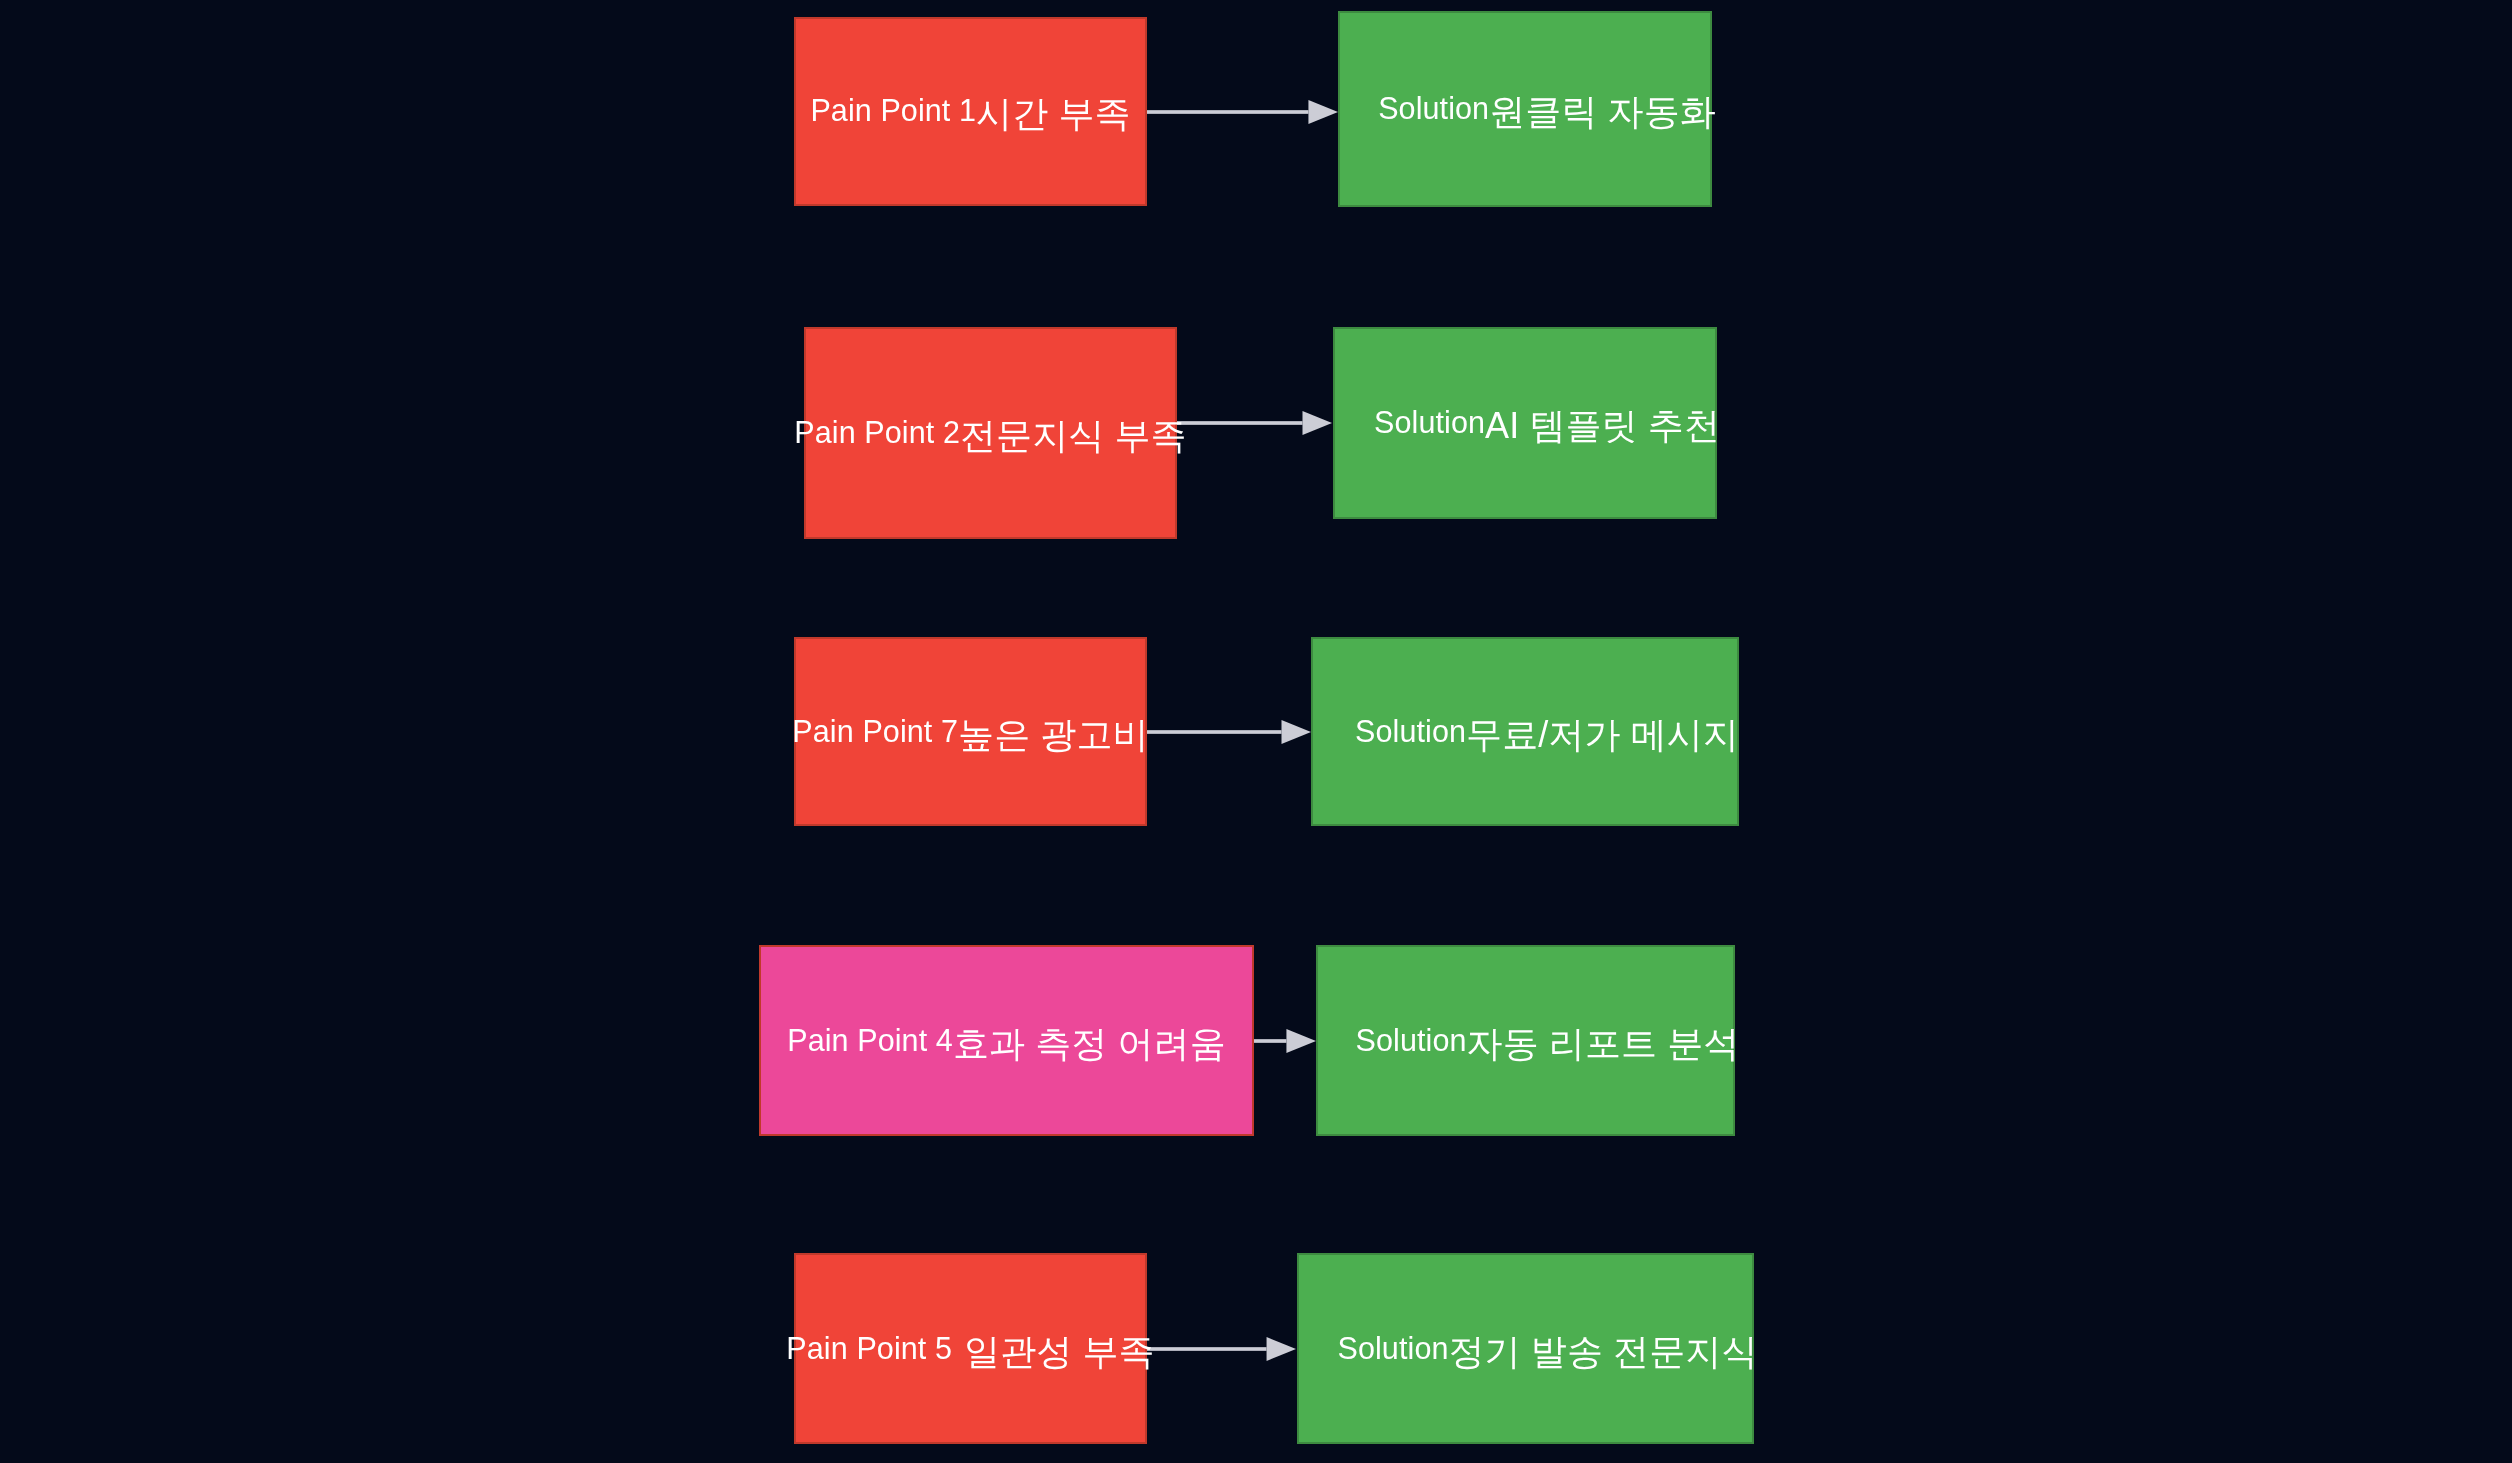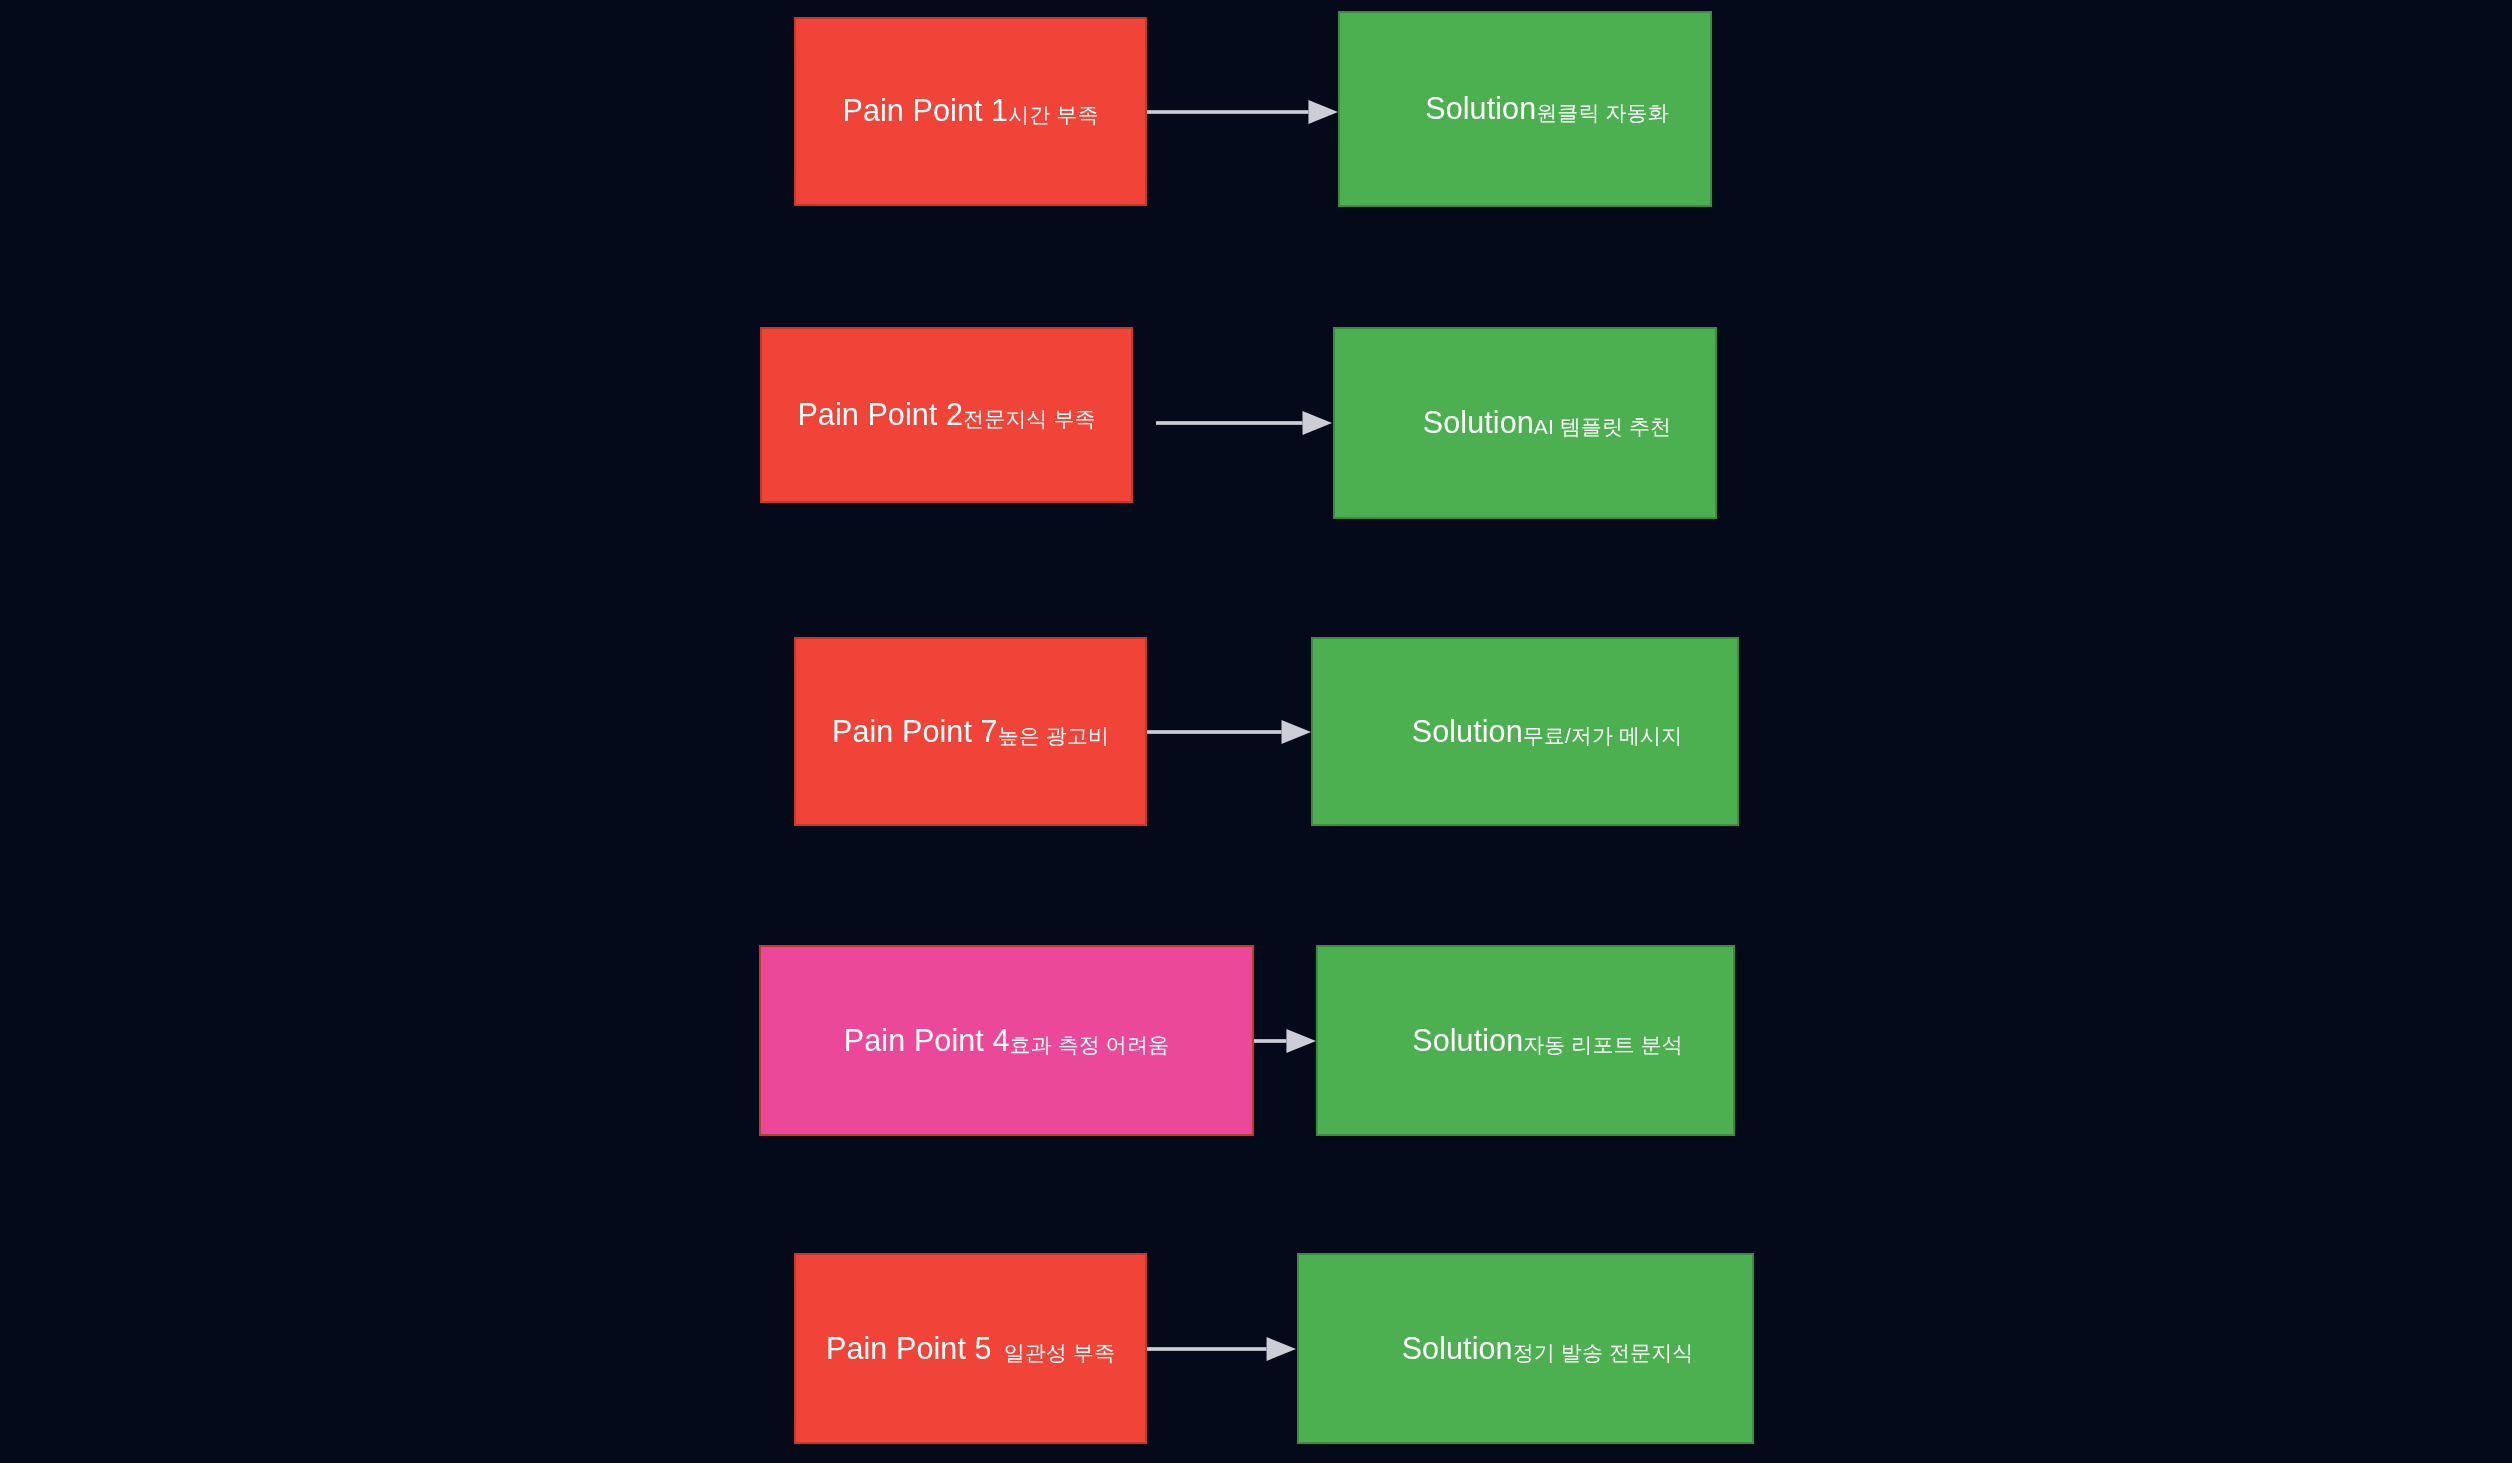--- a/index.html
+++ b/index.html
@@ -27,21 +27,21 @@
     color: #ffffff;
     line-height: 1.30;
     letter-spacing: 0.1px;
   }
   .node .line1 {
     font-size: 30.5px;
     font-weight: 400;
     white-space: nowrap;
   }
   .node .line2 {
-    font-size: 21px;
+    font-size: 36px;
     font-weight: 400;
     white-space: nowrap;
     margin-top: 7.4px;
   }
   .pain {
     background: #f04438;
     border: 2.8px solid #c0392b;
   }
   .solution {
     background: #4caf50;
@@ -92,21 +92,21 @@
 
   <div class="node pain" style="left: 794px; top: 16.6px; width: 353px; height: 189px; background: rgb(240, 68, 56); border-color: rgb(192, 57, 43); color: rgb(255, 255, 255);">
     <span class="line1">Pain Point 1</span>
     <span class="line2">시간 부족</span>
   </div>
   <div class="node solution" style="left: 1338px; top: 11px; width: 374px; height: 196px; background: rgb(76, 175, 80); border-color: rgb(61, 139, 64); color: rgb(255, 255, 255);">
     <span class="line1">Solution</span>
     <span class="line2">원클릭 자동화</span>
   </div>
 
-  <div class="node pain" style="left: 760px; top: 327px; width: 373px; height: 176px; background: rgb(240, 68, 56); border-color: rgb(192, 57, 43); color: rgb(255, 255, 255);">
+  <div class="node pain" style="left: 804px; top: 327px; width: 373px; height: 212px; background: rgb(240, 68, 56); border-color: rgb(192, 57, 43); color: rgb(255, 255, 255);">
     <span class="line1">Pain Point 2</span>
     <span class="line2">전문지식 부족</span>
   </div>
   <div class="node solution" style="left: 1333px; top: 327px; width: 384px; height: 192px; background: rgb(76, 175, 80); border-color: rgb(61, 139, 64); color: rgb(255, 255, 255);">
     <span class="line1">Solution</span>
     <span class="line2">AI 템플릿 추천</span>
   </div>
 
   <div class="node pain" style="left: 794px; top: 637px; width: 353px; height: 189px; background: rgb(240, 68, 56); border-color: rgb(192, 57, 43); color: rgb(255, 255, 255);">
     <span class="line1">Pain Point 7</span>

